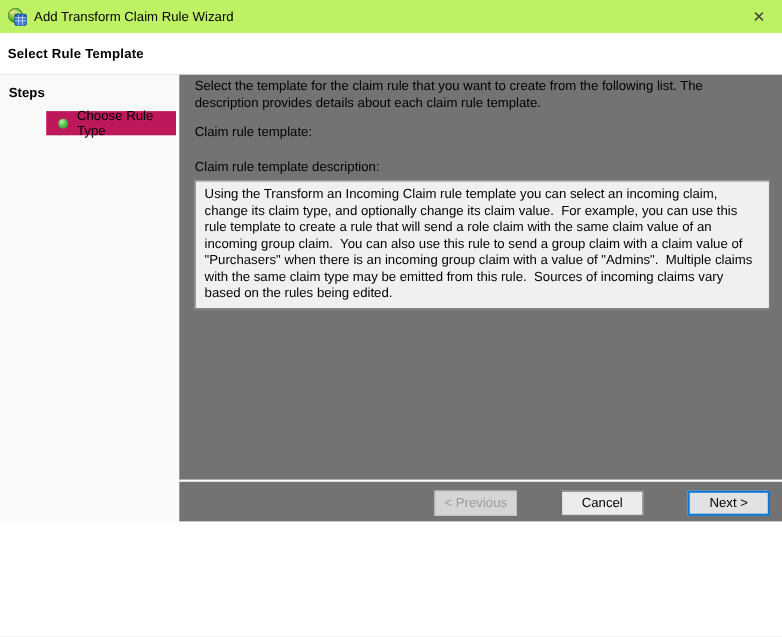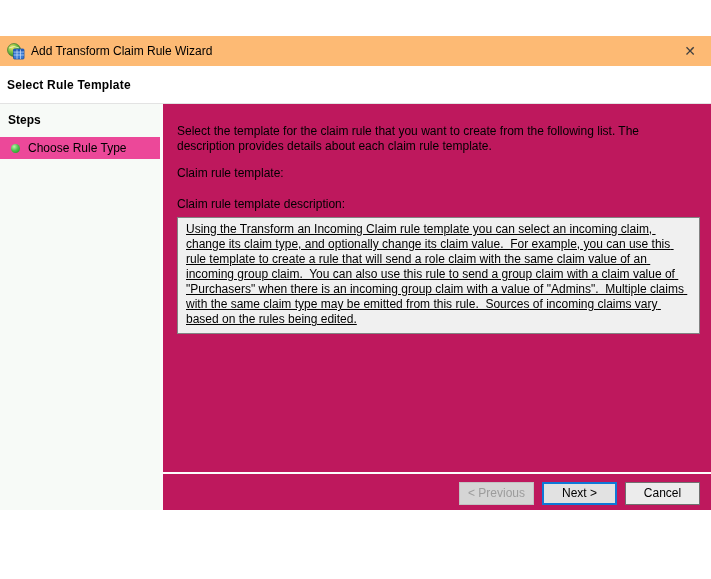--- a/index.html
+++ b/index.html
@@ -9,26 +9,25 @@
     font-size: 12px;
     color: #000;
     background: #ffffff;
     overflow: hidden;
     position: relative;
   }
 
   
   .titlebar {
     height: 30px;
-    background: #fdba74;
+    background: #bef264;
     display: flex;
     align-items: center;
     padding-left: 7px;
     position: relative;
-    margin-top: 36px;
   }
   .app-icon { width: 18px; height: 17px; margin-right: 6px; flex: 0 0 auto; }
   .window-title { font-size: 12px; color: #000; }
   .close-btn {
     position: absolute;
     right: 9px; top: 3px;
     width: 24px; height: 24px;
     display: flex; align-items: center; justify-content: center;
     font-size: 14px; color: #404040;
     cursor: default;
@@ -63,35 +62,35 @@
     font-weight: bold;
     padding-left: 8px;
     margin-bottom: 10px;
   }
   .step-item {
     height: 22px;
     display: flex;
     align-items: center;
     padding-left: 11px;
   }
-  .step-item.current { background: #ec4899; }
+  .step-item.current { background: #be185d; margin-left: 42px; }
   .step-dot {
     width: 9px; height: 9px;
     border-radius: 50%;
     margin-right: 8px;
     flex: 0 0 auto;
   }
   .dot-green { background: radial-gradient(circle at 35% 30%, #baf0a8 0%, #4fc24f 45%, #1b8a1b 100%); }
   .dot-blue  { background: radial-gradient(circle at 35% 30%, #b7d4f7 0%, #4f8fe0 45%, #1b55b0 100%); }
 
   .main {
     flex: 1;
-    background: #be185d;
-    position: relative;
-    padding: 20px 11px 0 14px;
+    background: #737373;
+    position: relative;
+    padding: 3px 11px 0 14px;
   }
   .intro {
     line-height: 15px;
     max-width: 522px;
     margin-bottom: 12px;
   }
   .field-label { margin-bottom: 17px; }
 
   .combobox {
     width: 436px;
@@ -113,21 +112,20 @@
   .desc-label { margin-top: 5px; margin-bottom: 6px; }
 
   .desc-box {
     width: 523px;
     min-height: 96px;
     border: 1px solid #828282;
     background: #f0f0f0;
     padding: 4px 8px 6px 8px;
     line-height: 15px;
     white-space: pre-wrap;
-    text-decoration: underline;
   }
 
   
   .footer {
     position: absolute;
     left: 0; right: 0; bottom: 0;
     height: 38px;
     border-top: 2px solid #fdfdfd;
     display: flex;
     justify-content: flex-end;
@@ -136,20 +134,21 @@
     padding: 8px 11px 0 0;
   }
   .btn {
     width: 75px;
     height: 23px;
     font-family: "Liberation Sans", sans-serif;
     font-size: 12px;
     text-align: center;
     line-height: 19px;
     cursor: default;
+    margin-left: 32px;
   }
   .btn-disabled {
     background: #d5d5d5;
     border: 1px solid #c2c2c2;
     color: #9c9c9c;
   }
   .btn-default {
     background: #e2e2e2;
     border: 2px solid #0f78d7;
     color: #000;
@@ -209,18 +208,18 @@
 
     <div class="field-label">Claim rule template:</div>
 
 
     <div class="desc-label">Claim rule template description:</div>
 
     <div class="desc-box">Using the Transform an Incoming Claim rule template you can select an incoming claim, change its claim type, and optionally change its claim value.  For example, you can use this rule template to create a rule that will send a role claim with the same claim value of an incoming group claim.  You can also use this rule to send a group claim with a claim value of "Purchasers" when there is an incoming group claim with a value of "Admins".  Multiple claims with the same claim type may be emitted from this rule.  Sources of incoming claims vary based on the rules being edited.</div>
 
     <div class="footer">
       <button class="btn btn-disabled" disabled="">&lt; Previous</button>
+      <button class="btn btn-normal">Cancel</button>
       <button class="btn btn-default">Next &gt;</button>
-      <button class="btn btn-normal">Cancel</button>
     </div>
 
   </div>
 </div>
 
 </body></html>

